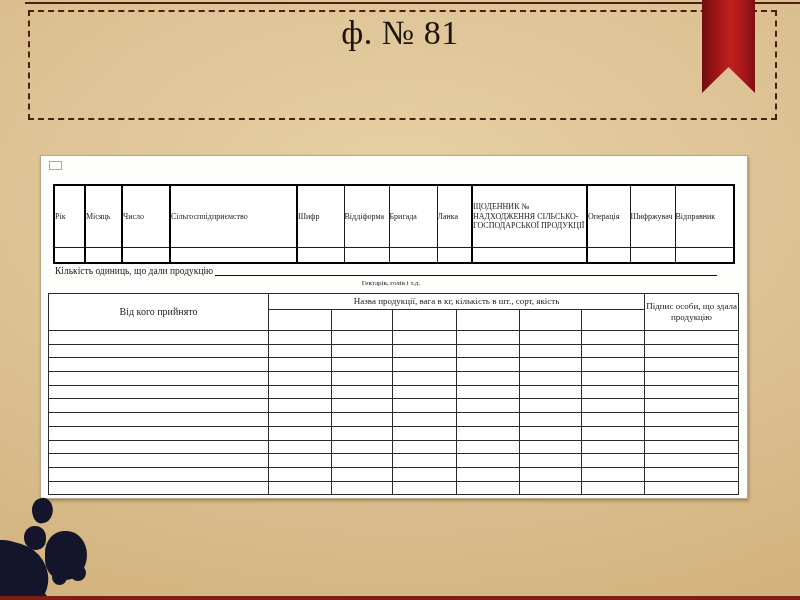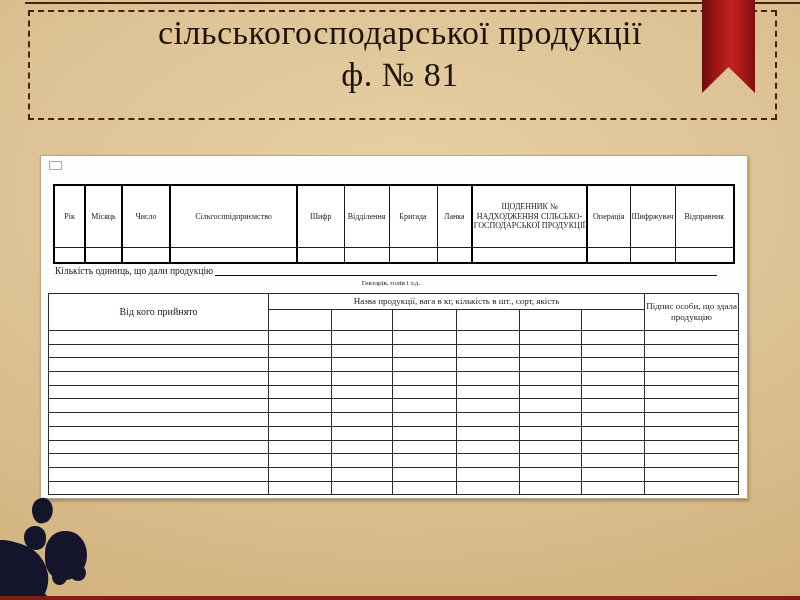--- a/index.html
+++ b/index.html
@@ -22,21 +22,21 @@
   
   .form{position:absolute;left:40px;top:155px;width:706px;height:342px;background:#fdfdfc;
         border:1px solid #b7a88c;box-shadow:1px 2px 3px rgba(90,70,40,.45);color:#1a1a1a;}
   .artifact{position:absolute;left:8px;top:5px;width:11px;height:7px;border:1px solid #a9a9a9;}
   .ref{position:absolute;left:535px;top:2px;width:168px;text-align:center;}
   .ref-title{font-size:8px;text-decoration:underline;white-space:nowrap;}
   .ref-note{font-size:5px;line-height:1.15;color:#333;white-space:nowrap;}
   table{border-collapse:collapse;table-layout:fixed;background:#fff;}
   .toptable{position:absolute;left:12px;top:28px;width:680px;border:2px solid #000;}
   .toptable th,.toptable td{border:1px solid #1c1c1c;padding:0;font-weight:normal;
-        font-size:8px;line-height:1.2;text-align:center;vertical-align:middle;}
+        font-size:8px;line-height:1.2;text-align:left;vertical-align:middle;}
   .toptable th{height:61px;}
   .toptable .erow td{height:14px;}
   .diary{font-weight:bold;}
   .b3l{border-left-width:2.5px !important;border-left-color:#000 !important;}
   .b3r{border-right-width:2.5px !important;border-right-color:#000 !important;}
   .b3b{border-bottom-width:2.5px !important;border-bottom-color:#000 !important;}
   .qty{position:absolute;left:14px;top:109px;width:662px;display:flex;align-items:flex-end;}
   .qty span.lbl{font-size:9.5px;white-space:nowrap;}
   .qty .fill{flex:1;border-bottom:1px solid #111;height:10px;margin-left:2px;}
   .hect{position:absolute;left:150px;top:123px;width:400px;text-align:center;font-size:7px;color:#222;}
@@ -61,21 +61,20 @@
   .bottom-bar{position:absolute;left:0;bottom:0;width:800px;height:4px;background:#7d1d15;}
 </style>
 </head>
 <body>
 
 <div class="slide">
 
   <div class="top-rule"></div>
   <div class="title-box"></div>
   <div class="title">
-    <div>сільськогосподарської продукції</div>
     <div>ф. № 81</div>
   </div>
   <div class="ribbon"></div>
 
   <div class="form">
     <div class="artifact"></div>
 
 
     <table class="toptable">
       <colgroup>
@@ -92,21 +91,21 @@
           <col style="width:45px">
           <col style="width:59px">
       </colgroup>
       <tbody>
           <tr class="hrow">
         <th>Рік</th>
         <th class="b3l">Мі­сяць</th>
         <th class="b3l b3r">Число</th>
         <th>Сільгосппідприємство</th>
         <th class="b3l">Шифр</th>
-        <th>Відді­лення</th>
+        <th>Відді­форма</th>
         <th>Бри­гада</th>
         <th>Лан­ка</th>
         <th class="diary b3l b3r">ЩОДЕННИК № НАДХОДЖЕННЯ СІЛЬСЬКО-ГОСПОДАРСЬКОЇ ПРОДУКЦІЇ</th>
         <th>Опе­рація</th>
         <th>Шифр­жувач</th>
         <th>Від­правник</th>
       </tr>
       <tr class="erow">
         <td></td>
         <td class="b3l b3b"></td>

